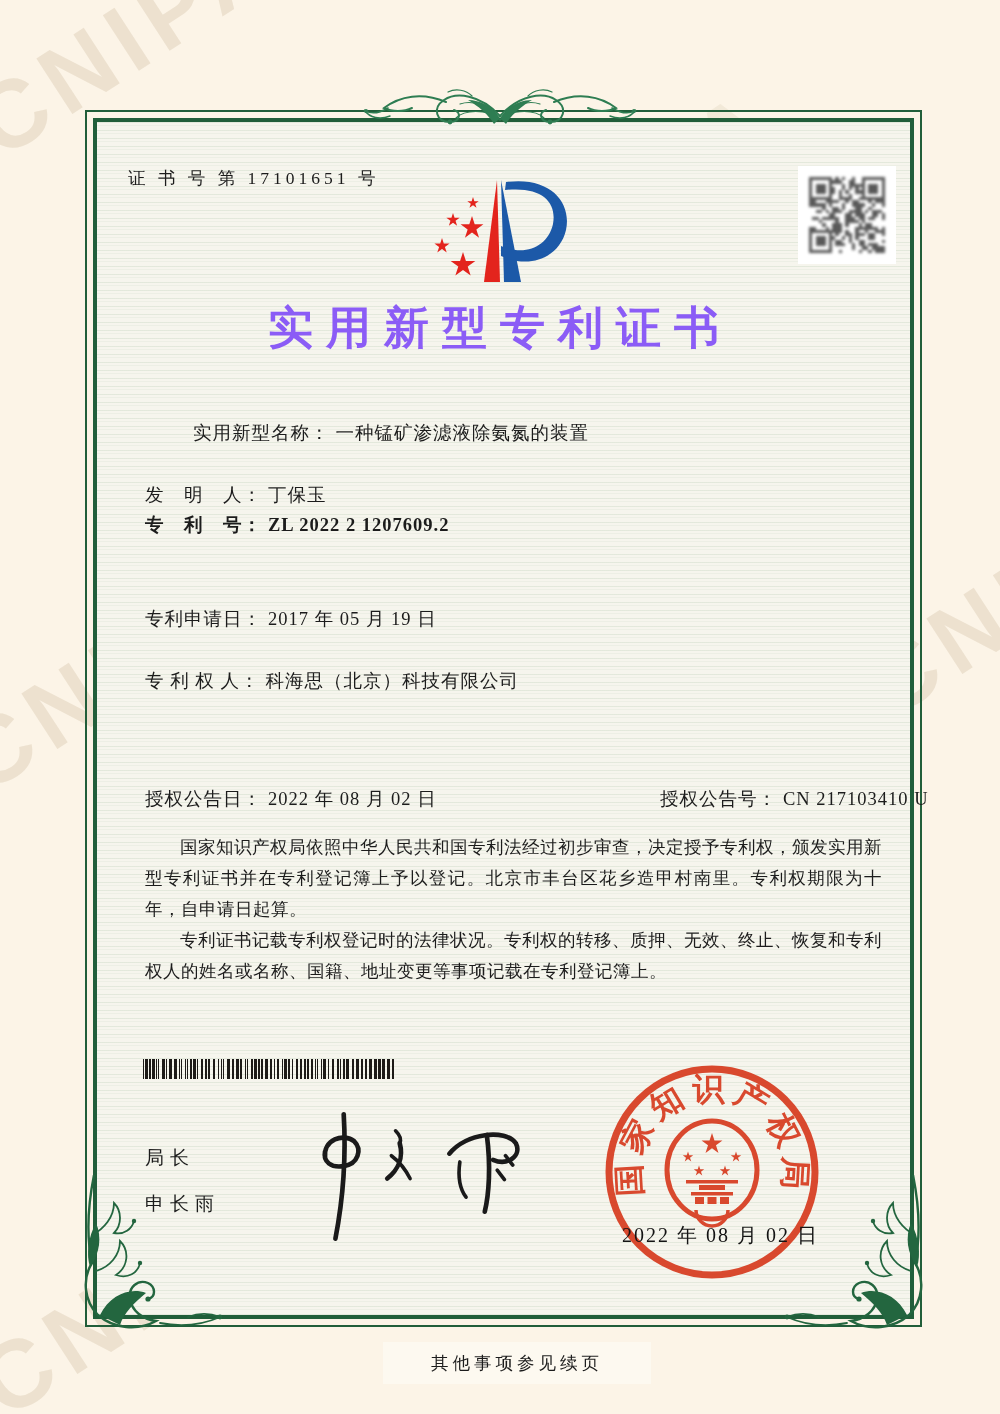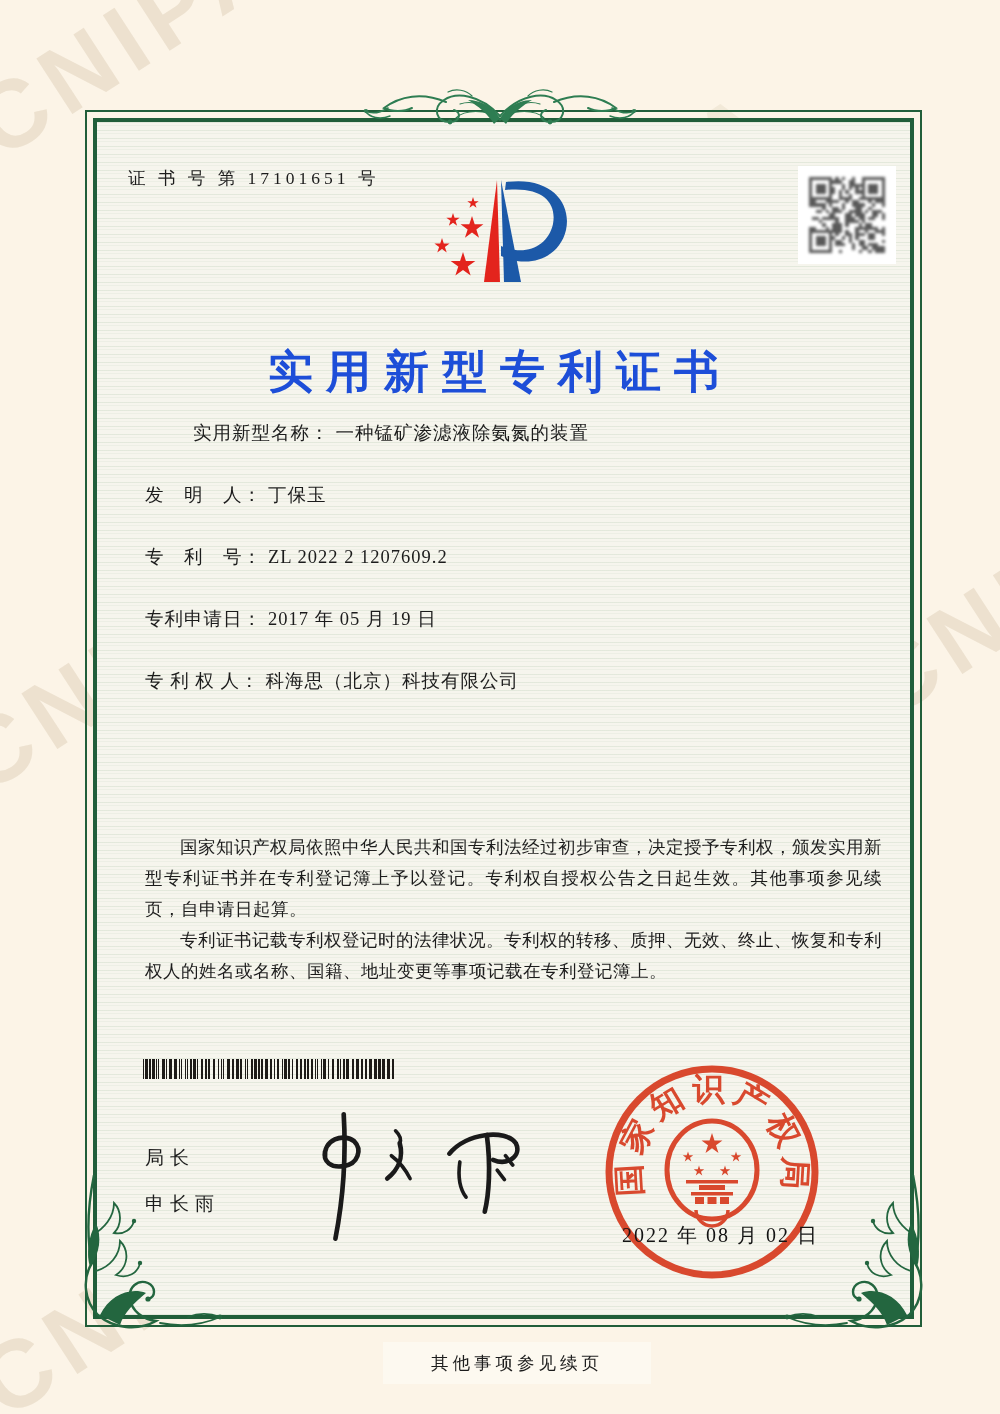--- a/index.html
+++ b/index.html
@@ -35,21 +35,21 @@
       repeating-linear-gradient(to bottom, rgba(160,188,158,0.10) 3px 4px, rgba(0,0,0,0) 4px 11px),
       #f6f5ed;
     z-index:1;
   }
   .content { position:absolute; inset:0; z-index:2; }
   .cert-no { position:absolute; left:128px; top:166px; font-size:17.5px; letter-spacing:4px; }
   .logo { position:absolute; left:400px; top:158px; width:200px; height:140px; }
   .qr-box { position:absolute; left:798px; top:166px; width:98px; height:98px; background:#ffffff; }
   .qr-grid { position:absolute; left:11px; top:11px; width:76px; height:76px; filter:blur(1.4px); opacity:0.78; }
   .title { position:absolute; left:0; top:298px; width:100%; text-align:center;
-           font-size:45px; font-weight:bold; letter-spacing:13px; color:#1d4ed8;margin-top:44px; }
+           font-size:45px; font-weight:bold; letter-spacing:13px; color:#8b5cf6; }
   .row { position:absolute; left:145px; font-size:18.5px; letter-spacing:1px; white-space:nowrap; }
   .row .lbl { margin-right:6px; }
   .grant-no { position:absolute; left:515px; top:0; white-space:nowrap; }
   .body-text { position:absolute; left:145px; top:832px; width:737px;
                font-size:17.5px; line-height:31px; letter-spacing:0.5px; text-align:justify; }
   .body-text p { text-indent:2em; }
   .barcode { position:absolute; left:143px; top:1059px; width:258px; height:20px;
              display:flex; align-items:stretch; }
   .barcode div { height:100%; }
   .signer-title { position:absolute; left:145px; top:1145px; font-size:19px; letter-spacing:6px; }
@@ -452,32 +452,38 @@
   </div>
 
   <div class="title">实用新型专利证书</div>
 
   <div class="row" style="top:420px;margin-left:48px;">
     <span class="lbl">实用新型名称：</span><span>一种锰矿渗滤液除氨氮的装置</span>
   </div>
   <div class="row" style="top:482px;">
     <span class="lbl">发　明　人：</span><span>丁保玉</span>
   </div>
-  <div class="row" style="top:544px;">
+  <div class="row" style="top:512px;font-weight:bold;">
     <span class="lbl">专　利　号：</span><span>ZL 2022 2 1207609.2</span>
   </div>
   <div class="row" style="top:606px;">
     <span class="lbl">专利申请日：</span><span>2017 年 05 月 19 日</span>
   </div>
   <div class="row" style="top:668px;">
     <span class="lbl">专 利 权 人：</span><span>科海思（北京）科技有限公司</span>
   </div>
+  <div class="row" style="top:786px; width:737px;">
+    <span class="lbl">授权公告日：</span><span>2022 年 08 月 02 日</span>
+    <span class="grant-no">
+      <span class="lbl">授权公告号：</span><span>CN 217103410 U</span>
+    </span>
+  </div>
 
   <div class="body-text">
-    <p>国家知识产权局依照中华人民共和国专利法经过初步审查，决定授予专利权，颁发实用新型专利证书并在专利登记簿上予以登记。专利权自授权公告之日起生效。其他事项参见续页，自申请日起算。</p>
+    <p>国家知识产权局依照中华人民共和国专利法经过初步审查，决定授予专利权，颁发实用新型专利证书并在专利登记簿上予以登记。北京市丰台区花乡造甲村南里。专利权期限为十年，自申请日起算。</p>
     <p>专利证书记载专利权登记时的法律状况。专利权的转移、质押、无效、终止、恢复和专利权人的姓名或名称、国籍、地址变更等事项记载在专利登记簿上。</p>
   </div>
 
   <div class="barcode" id="barcode">
       <div style="flex:0 0 1px;background:#1d1a17"></div>
       <div style="flex:0 0 1px;background:transparent"></div>
       <div style="flex:0 0 3px;background:#1d1a17"></div>
       <div style="flex:0 0 1px;background:transparent"></div>
       <div style="flex:0 0 2px;background:#1d1a17"></div>
       <div style="flex:0 0 1px;background:transparent"></div>

